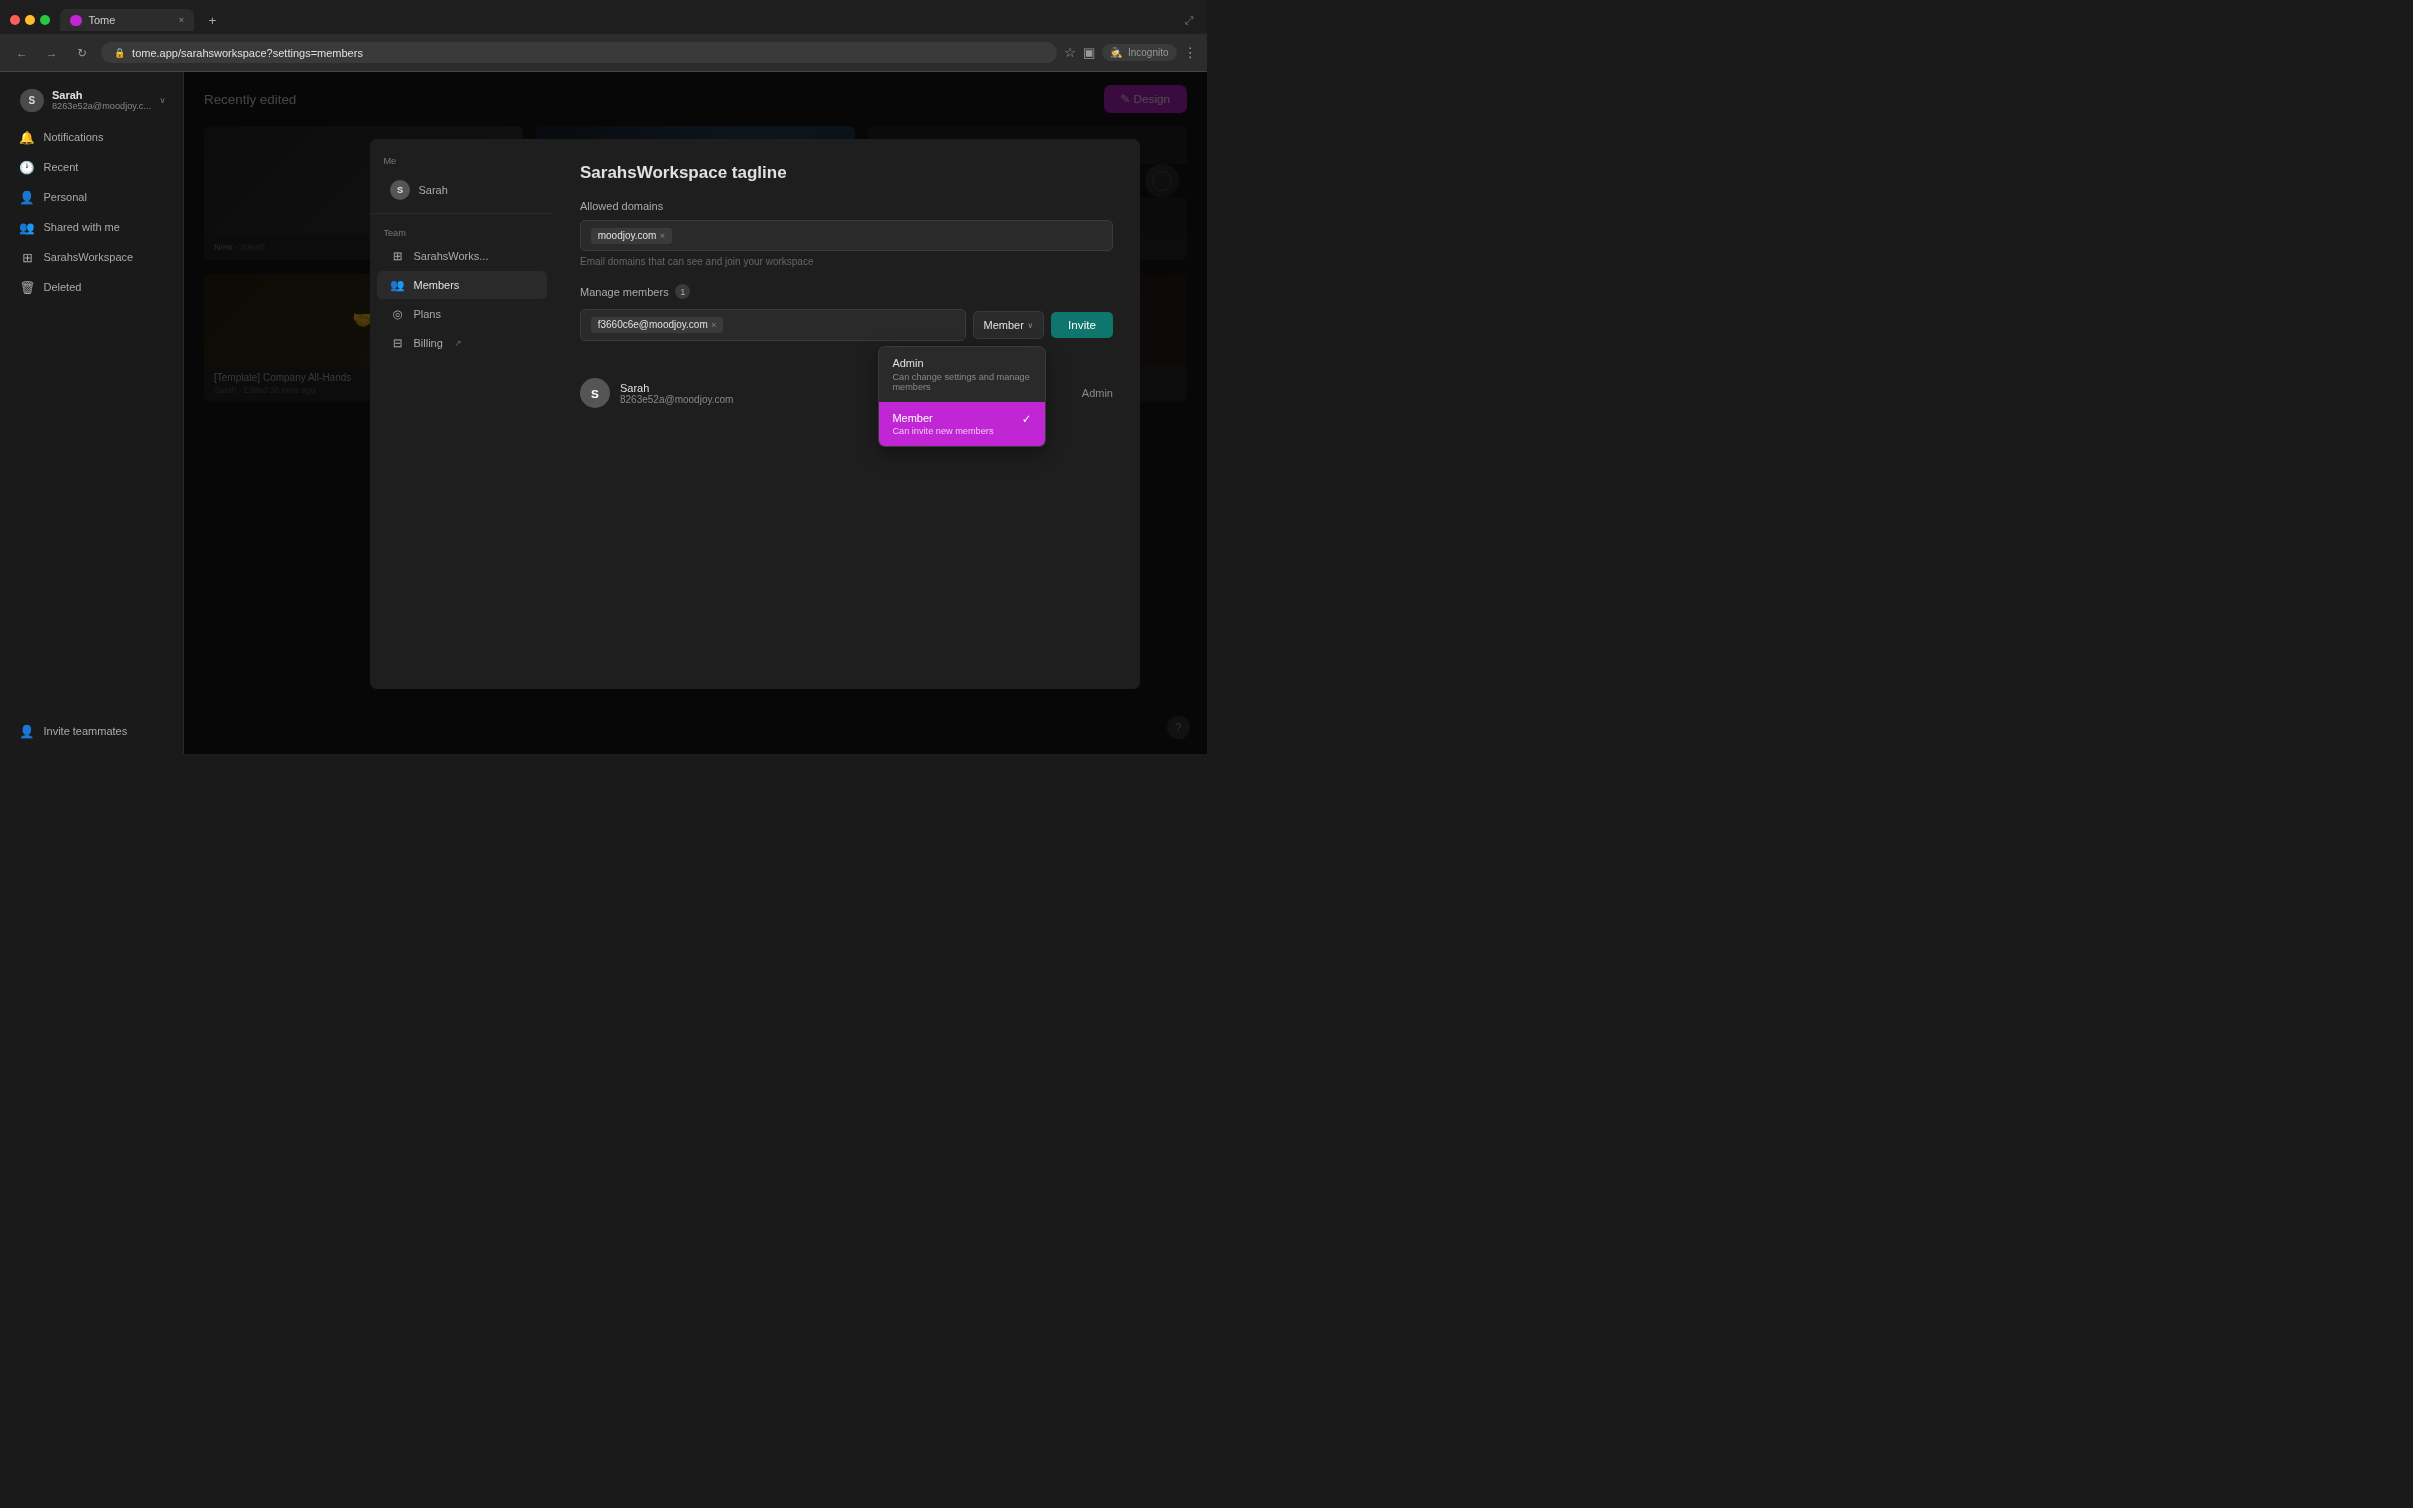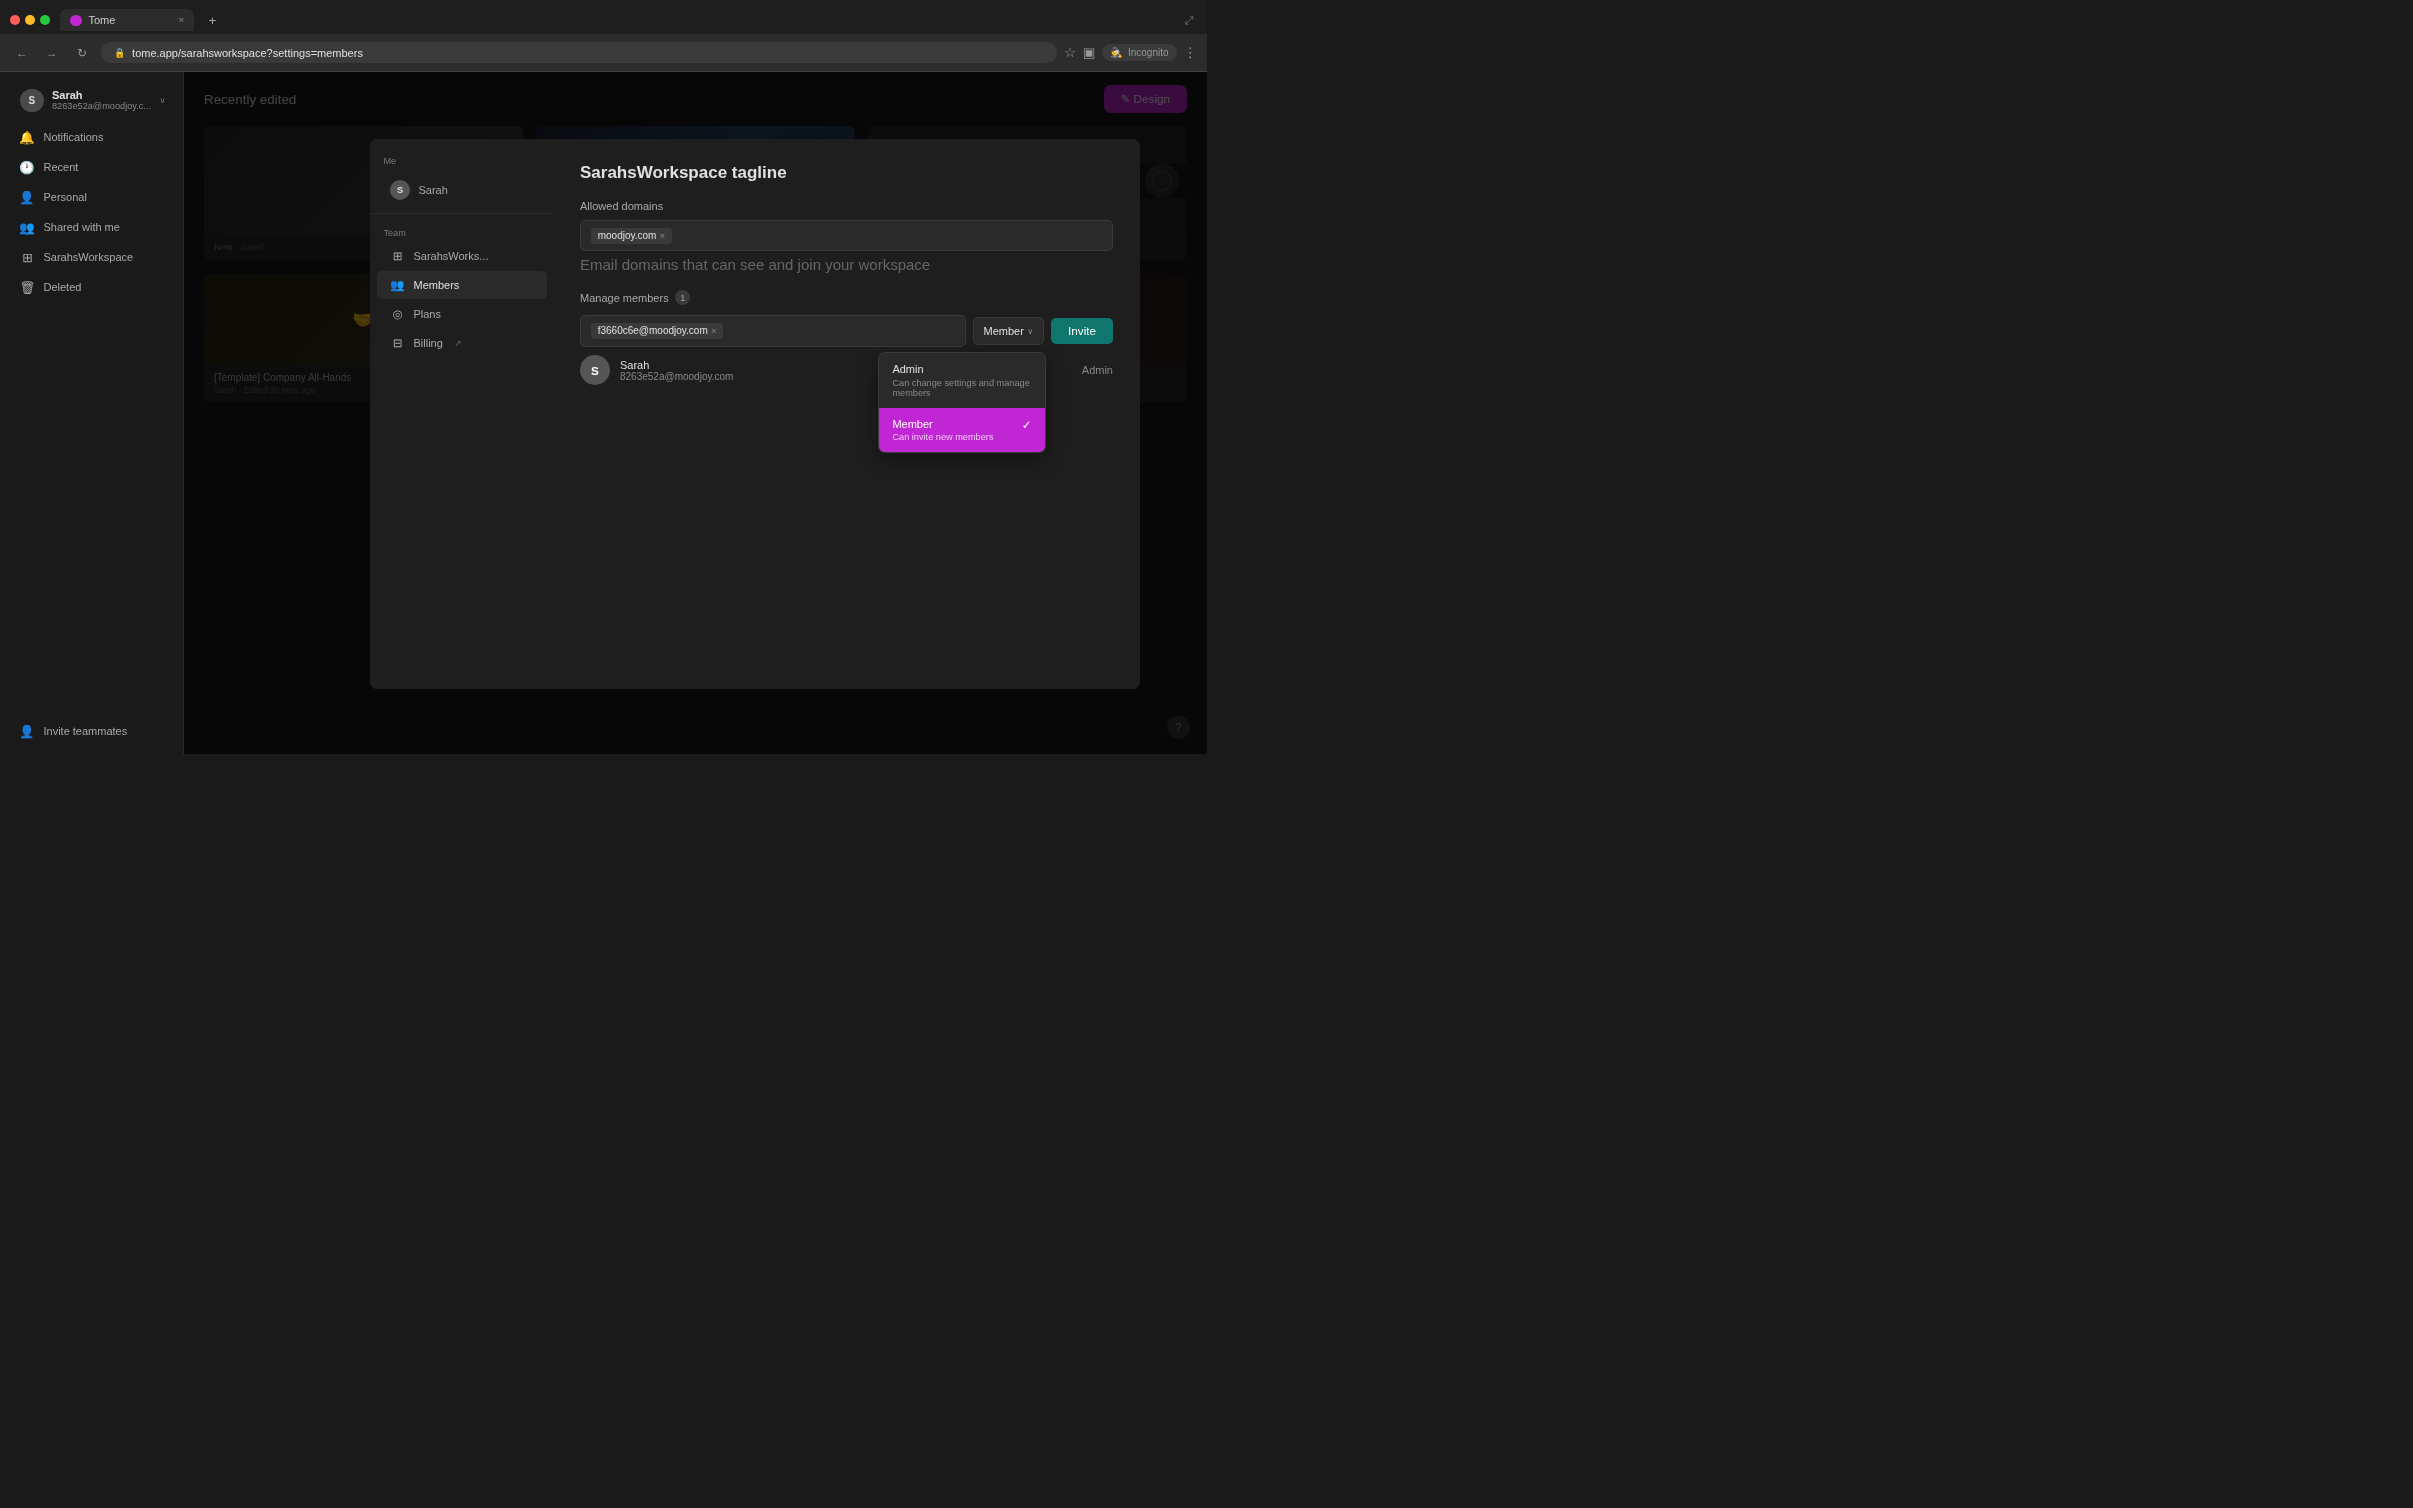--- a/index.html
+++ b/index.html
@@ -331,21 +331,21 @@
       display: flex;
       align-items: center;
       gap: 3.4px;
       background: #3a3a3a;
       padding: 2.5px 6.7px;
       border-radius: 3.4px;
       font-size: 10px;
       color: #e0e0e0;
     }
     .domain-tag-x { cursor: pointer; color: #888; font-size: 9.2px; }
-    .domain-hint { font-size: 15px; color: #666; margin-bottom: 17px; }
+    .domain-hint { font-size: 10px; color: #666; margin-bottom: 17px; }
 
     .manage-row {
       display: flex;
       align-items: center;
       gap: 6.7px;
       margin-bottom: 10px;
     }
     .manage-label { font-size: 11px; color: #aaa; }
     .manage-count {
       width: 15px;
@@ -356,21 +356,21 @@
       color: #aaa;
       display: flex;
       align-items: center;
       justify-content: center;
     }
 
     .invite-input-row {
       display: flex;
       align-items: center;
       gap: 6.7px;
-      margin-bottom: 0;
+      margin-bottom: 29px;
       position: relative;
     }
     .email-input {
       flex: 1;
       background: #2a2a2a;
       border: 0.8px solid #3a3a3a;
       border-radius: 5px;
       padding: 6.7px 10px;
       display: flex;
       align-items: center;

